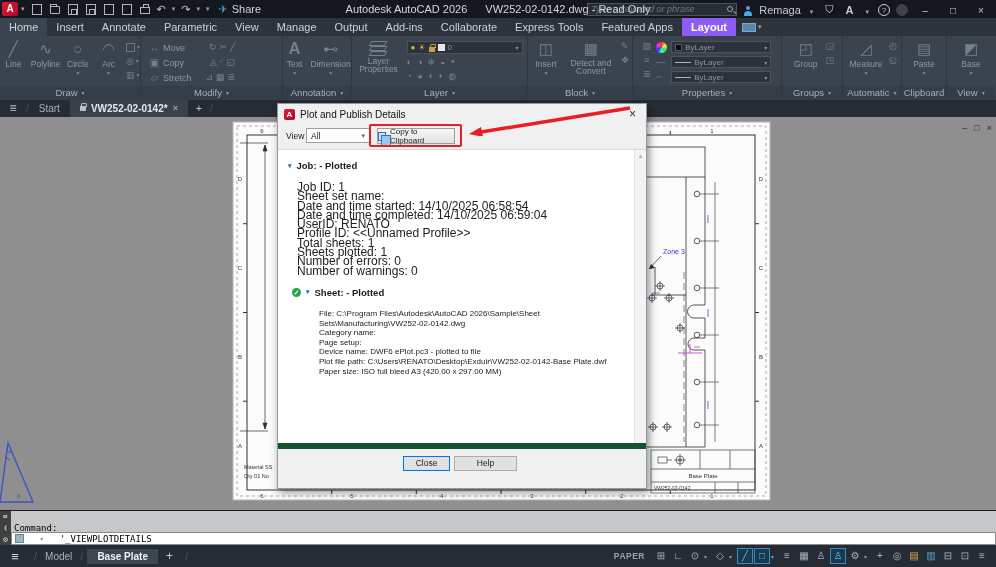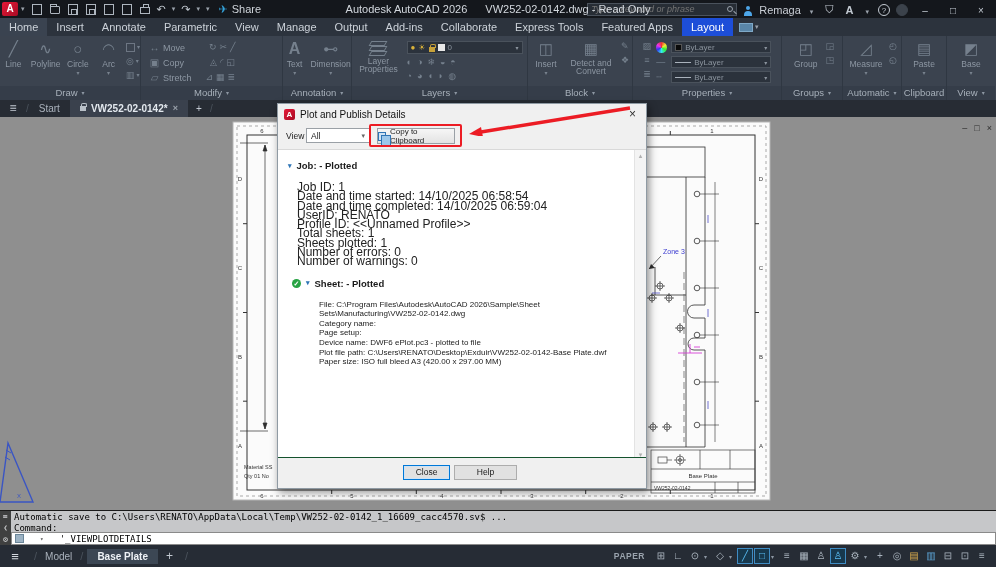--- a/index.html
+++ b/index.html
@@ -35,21 +35,21 @@
   .circ-icon { width:12px; height:12px; border-radius:50%; border:1px solid #c3cad2; color:#c3cad2;
     font-size:8px; text-align:center; line-height:11px; }
   .circ-icon.solid { background:#3b424b; border-color:#3b424b; }
   .winbtn { width:22px; text-align:center; font-size:10px; color:#c3cad2; }
 
   
   #ribbontabs { position:absolute; left:0; top:18px; width:996px; height:18px; background:#2c333d;
     display:flex; align-items:stretch; color:#ccd2d9; font-size:11px; }
   .rtab { padding:0 9px; line-height:18px; cursor:default; }
   .rtab.home { background:#3a4350; }
-  .rtab.active { background:#1d4ed8; color:#fff; }
+  .rtab.active { background:#8b5cf6; color:#fff;font-weight:bold; }
   .rtab-extra { margin-left:6px; display:flex; align-items:center; gap:2px; color:#9aa2ab; font-size:7px; }
   .rtab-extra .box { width:14px; height:9px; background:#5a86a8; border:1px solid #7fa9c8; }
 
   
   #ribbon { position:absolute; left:0; top:36px; width:996px; height:64px; background:#3b434f; display:flex; }
   .panel { position:relative; border-right:1px solid #2f3742; display:flex; flex-direction:column; }
   .panel-body { flex:1; display:flex; align-items:flex-start; justify-content:center; gap:4px; padding-top:3px; }
   .panel-label { height:14px; background:#353d49; color:#a7b0ba; font-size:9.5px; text-align:center;
     line-height:14px; display:flex; align-items:center; justify-content:center; gap:4px; }
   .panel-label .pc { font-size:6px; color:#8d97a3; }
@@ -120,21 +120,21 @@
   .sec-head { display:flex; align-items:center; gap:5px; font-size:9.5px; font-weight:bold; }
   .chev { color:#2e75b6; font-size:7px; }
   .gcheck { width:9px; height:9px; border-radius:50%; background:#27a343; color:#fff; font-size:7px;
     text-align:center; line-height:9px; }
   .log-line { font-size:12px; line-height:9.3px; color:#222; }
   #job-head { margin:10px 0 12px 10px; }
   #job-lines { margin-left:19px; }
   #sheet-head { margin:11px 0 11px 14px; }
   #sheet-lines { margin-left:41px; width:312px; }
   .log-line2 { font-size:8px; line-height:9.6px; color:#222; }
-  #dlg-footer { position:absolute; left:0; bottom:4px; right:0; height:27px; background:#f0f0f0; border-top:1px solid #14532d; }
+  #dlg-footer { position:absolute; left:0; bottom:18px; right:0; height:27px; background:#f0f0f0; border-top:6px solid #14532d; }
   .dlg-btn { position:absolute; top:7px; height:15px; background:#e1e1e1; border:1px solid #adadad;
     font-size:8.5px; text-align:center; line-height:13px; }
   #btn-close { left:125px; width:47px; border:1px solid #0078d7; box-shadow:inset 0 0 0 1px #cfe3f5; }
   #btn-help { left:176px; width:63px; }
 
   
   #cmdline { position:absolute; left:0; top:510px; width:996px; height:35px; background:#c6c7c9;
     font-family:"DejaVu Sans Mono", monospace; font-size:9px; color:#000; border-top:1px solid #1a1a1a; }
   #cmd-left { position:absolute; left:0; top:0; bottom:0; width:11px; background:#3f4040; color:#cfd0d2;
     display:flex; flex-direction:column; align-items:center; justify-content:space-between; padding:1px 0; font-size:8px; }
@@ -347,21 +347,21 @@
         <div style="display:flex;gap:5px">
           <span class="tinyglyph">◔</span>
             <span class="tinyglyph">◕</span>
             <span class="tinyglyph">◖</span>
             <span class="tinyglyph">◗</span>
             <span class="tinyglyph">◍</span>
         </div>
       </div>
     </div>
     <div class="panel-label">
-        <span>Layers</span>
+        <span>Layer</span>
         <span class="pc">▾</span>
       </div>
   </div>
 
   <div class="panel" style="width:105px">
     <div class="panel-body">
       <div class="bigtool" style="width:30px">
           <span class="ic">◫</span>
           <span class="lb">Insert</span>
           <span class="pc">▾</span>
@@ -648,20 +648,21 @@
     <line x1="352" y1="22" x2="203" y2="46" stroke="#ec1c24" stroke-width="3.5"></line>
     <polygon points="191,48 203,41 205,51" fill="#ec1c24"></polygon>
   </svg>
   <div id="dlg-content">
     <div id="job-head" class="sec-head">
       <span class="chev">▾</span>
       <span>Job: - Plotted</span>
     </div>
     <div id="job-lines">
       <div class="log-line">Job ID: 1</div>
+      <div class="log-line">Sheet set name:</div>
       <div class="log-line">Date and time started: 14/10/2025 06:58:54</div>
       <div class="log-line">Date and time completed: 14/10/2025 06:59:04</div>
       <div class="log-line">UserID: RENATO</div>
       <div class="log-line">Profile ID: &lt;&lt;Unnamed Profile&gt;&gt;</div>
       <div class="log-line">Total sheets: 1</div>
       <div class="log-line">Sheets plotted: 1</div>
       <div class="log-line">Number of errors: 0</div>
       <div class="log-line">Number of warnings: 0</div>
     </div>
     <div id="sheet-head" class="sec-head">
@@ -687,21 +688,20 @@
     <div class="dlg-btn" id="btn-help">Help</div>
   </div>
 </div>
 
 <div id="cmdline">
   <div id="cmd-left">
     <span>≡</span>
     <span style="font-size:7px">❮</span>
     <span>⚙</span>
   </div>
-  <div class="cmd-hist" style="top:1px">Automatic save to C:\Users\RENATO\AppData\Local\Temp\VW252-02-0142_1_16609_cacc4570.sv$ ...</div>
   <div class="cmd-hist" style="top:12px">Command:</div>
   <div id="cmd-input">
     <span class="cmd-ico"></span>
     <span class="c">▾</span>
     <input value="'_VIEWPLOTDETAILS" style="">
   </div>
 </div>
 
 <div id="statusbar">
   <span class="sb-burger">≡</span>

